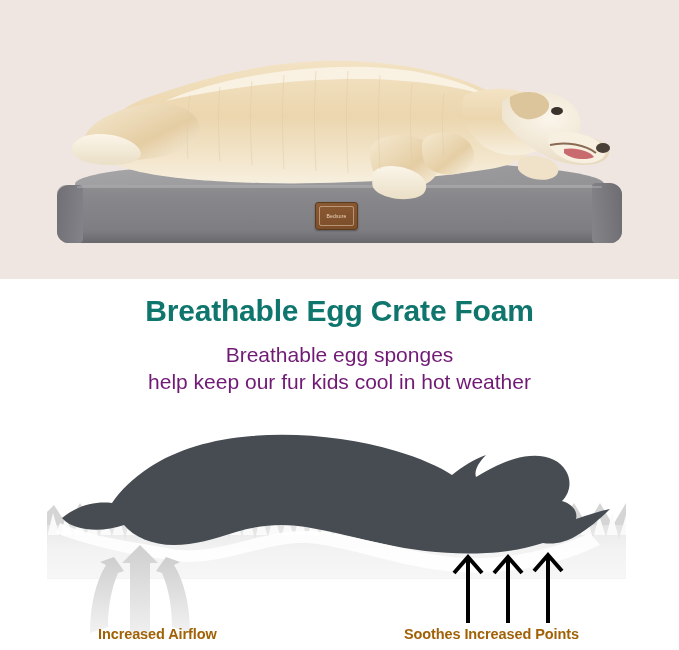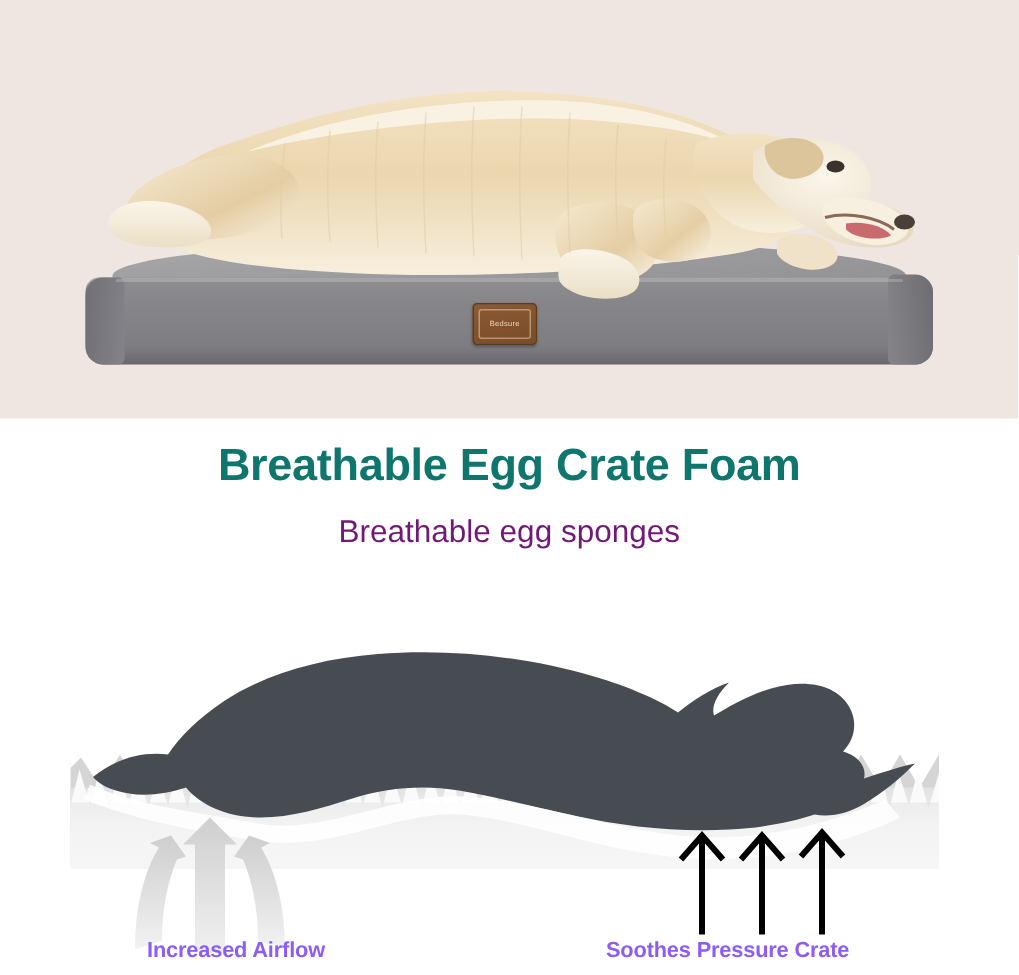--- a/index.html
+++ b/index.html
@@ -159,21 +159,21 @@
     width: 679px;
     height: 245px;
   }
   .diagram svg { display: block; }
 
   .caption {
     position: absolute;
     top: 626px;
     font-size: 14.5px;
     font-weight: bold;
-    color: #8b5cf6;
+    color: #a16207;
     letter-spacing: -0.1px;
     white-space: nowrap;
   }
   .caption-left  { left: 98px; }
   .caption-right { left: 404px; }
 </style>
 </head>
 <body>
 
 <div class="page">
@@ -273,20 +273,21 @@
       <div class="bed-logo">
         <div class="bed-logo-inner">Bedsure</div>
       </div>
     </div>
   </div>
 
   <div class="headline">Breathable Egg Crate Foam</div>
 
   <div class="subline">
     <div>Breathable egg sponges</div>
+    <div>help keep our fur kids cool in hot weather</div>
   </div>
 
   <div class="diagram">
     <svg width="679" height="245" viewBox="0 0 679 245">
       <defs>
         <linearGradient id="foamBody" x1="0" y1="0" x2="0" y2="1">
           <stop offset="0%" stop-color="#E2E2E2"></stop>
           <stop offset="35%" stop-color="#EDEDED"></stop>
           <stop offset="100%" stop-color="#F4F4F4"></stop>
         </linearGradient>
@@ -398,15 +399,15 @@
         </g>
         <g>
           <line x1="548" y1="218" x2="548" y2="150"></line>
           <polyline points="534,166 548,150 562,166"></polyline>
         </g>
       </g>
     </svg>
   </div>
 
   <div class="caption caption-left">Increased Airflow</div>
-  <div class="caption caption-right">Soothes Pressure Crate</div>
+  <div class="caption caption-right">Soothes Increased Points</div>
 
 </div>
 
 </body></html>

